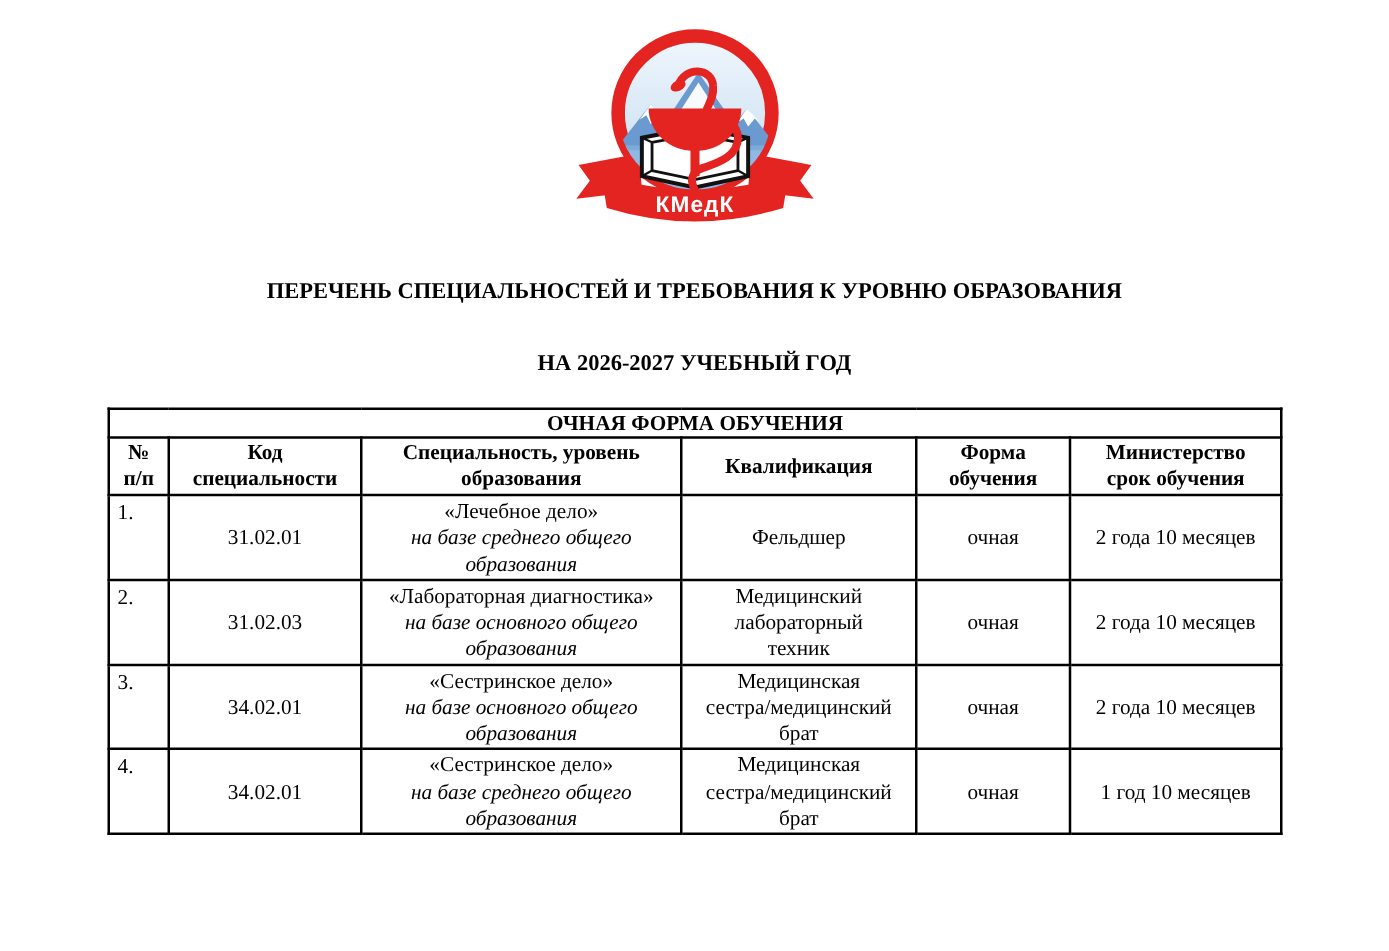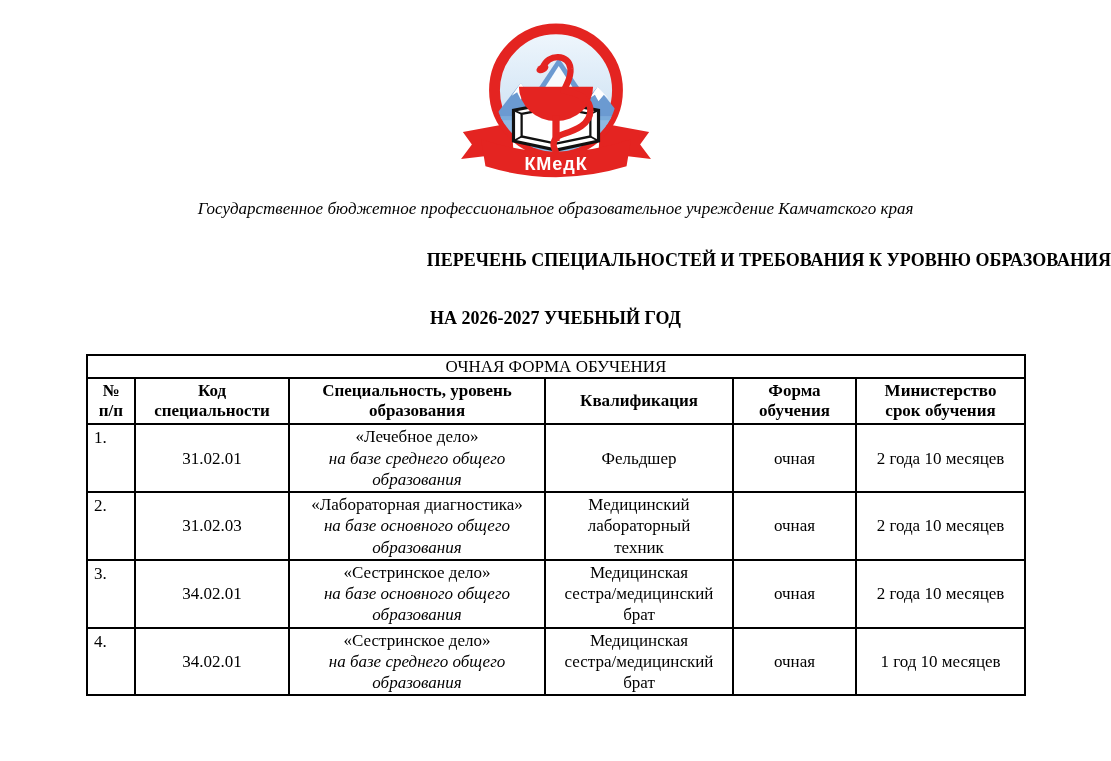--- a/index.html
+++ b/index.html
@@ -36,39 +36,39 @@
   }
   .org-header .it {
     font-style: italic;
   }
   
   .doc-title {
     text-align: center;
     font-weight: bold;
     font-size: 18px;
   }
-  .doc-title .t1 { margin-top: 30px; text-align: right; }
+  .doc-title .t1 { margin-top: 30px; }
   .doc-title .t2 { margin-top: 37px; }
   
   table.spec-table {
     border-collapse: collapse;
     table-layout: fixed;
     width: 938px;
     margin: 25px 0 0 86px;
   }
   table.spec-table td, table.spec-table th {
     border: 2px solid #000;
     font-size: 17px;
     padding: 1px 4px;
     overflow: hidden;
   }
   tr.caption-row td {
     height: 21px;
     text-align: center;
-    font-weight: normal;
+    font-weight: bold;
     vertical-align: middle;
     padding: 0;
   }
   tr.head-row th {
     height: 42px;
     text-align: center;
     vertical-align: middle;
     font-weight: bold;
     white-space: pre-line;
     line-height: 1.22;
@@ -137,21 +137,20 @@
                  C113 135 110 142 114 150 C118 158 112 167 103 165" fill="none" stroke="#e42421" stroke-width="7" stroke-linecap="round"></path>
         <ellipse cx="100" cy="60" rx="7" ry="4.5" fill="#e42421" transform="rotate(-25 100 60)"></ellipse>
       </g>
 
       <path d="M32 138 Q115 166 198 138 L193 168 Q115 192 37 168 Z" fill="#e42421"></path>
       <text x="115" y="172" text-anchor="middle" fill="#ffffff" font-family="Liberation Sans, sans-serif" font-size="20" font-weight="bold" letter-spacing="1">КМедК</text>
     </svg>
   </div>
 
   <div class="org-header">
-    <div class="it">Государственное бюджетное профессиональное образовательное учреждение Камчатского края</div>
   </div>
 
   <div class="doc-title">
     <div class="t1">ПЕРЕЧЕНЬ СПЕЦИАЛЬНОСТЕЙ И ТРЕБОВАНИЯ К УРОВНЮ ОБРАЗОВАНИЯ</div>
     <div class="t2">НА 2026-2027 УЧЕБНЫЙ ГОД</div>
   </div>
 
   <table class="spec-table">
     <colgroup>
       <col style="width:48px">

